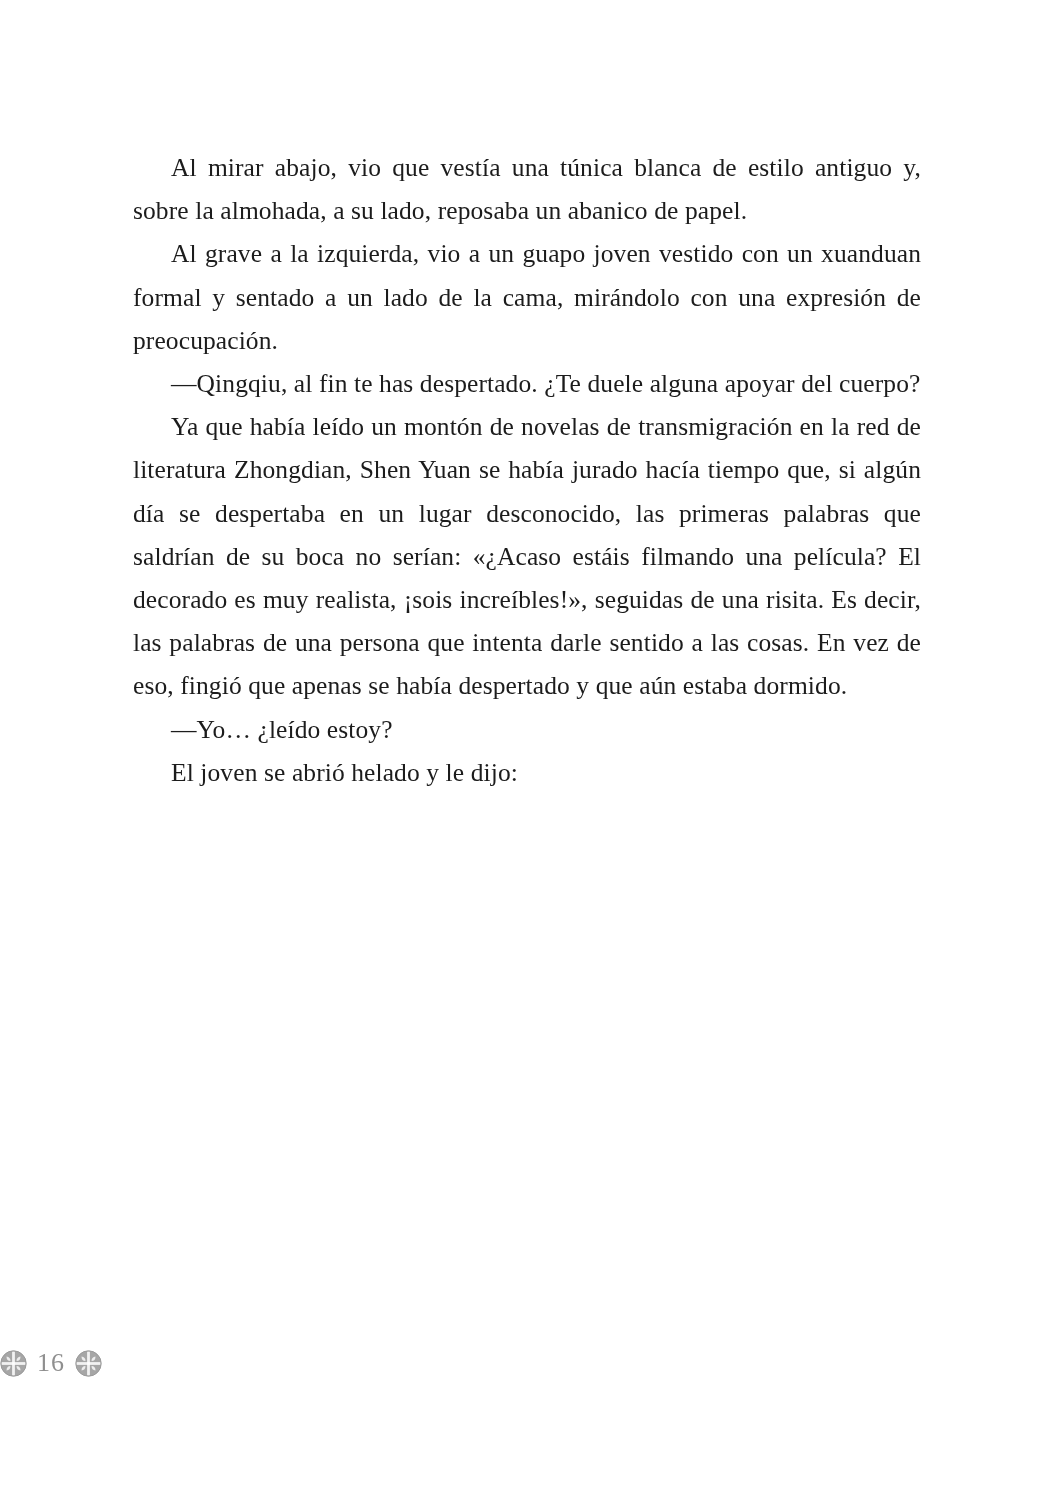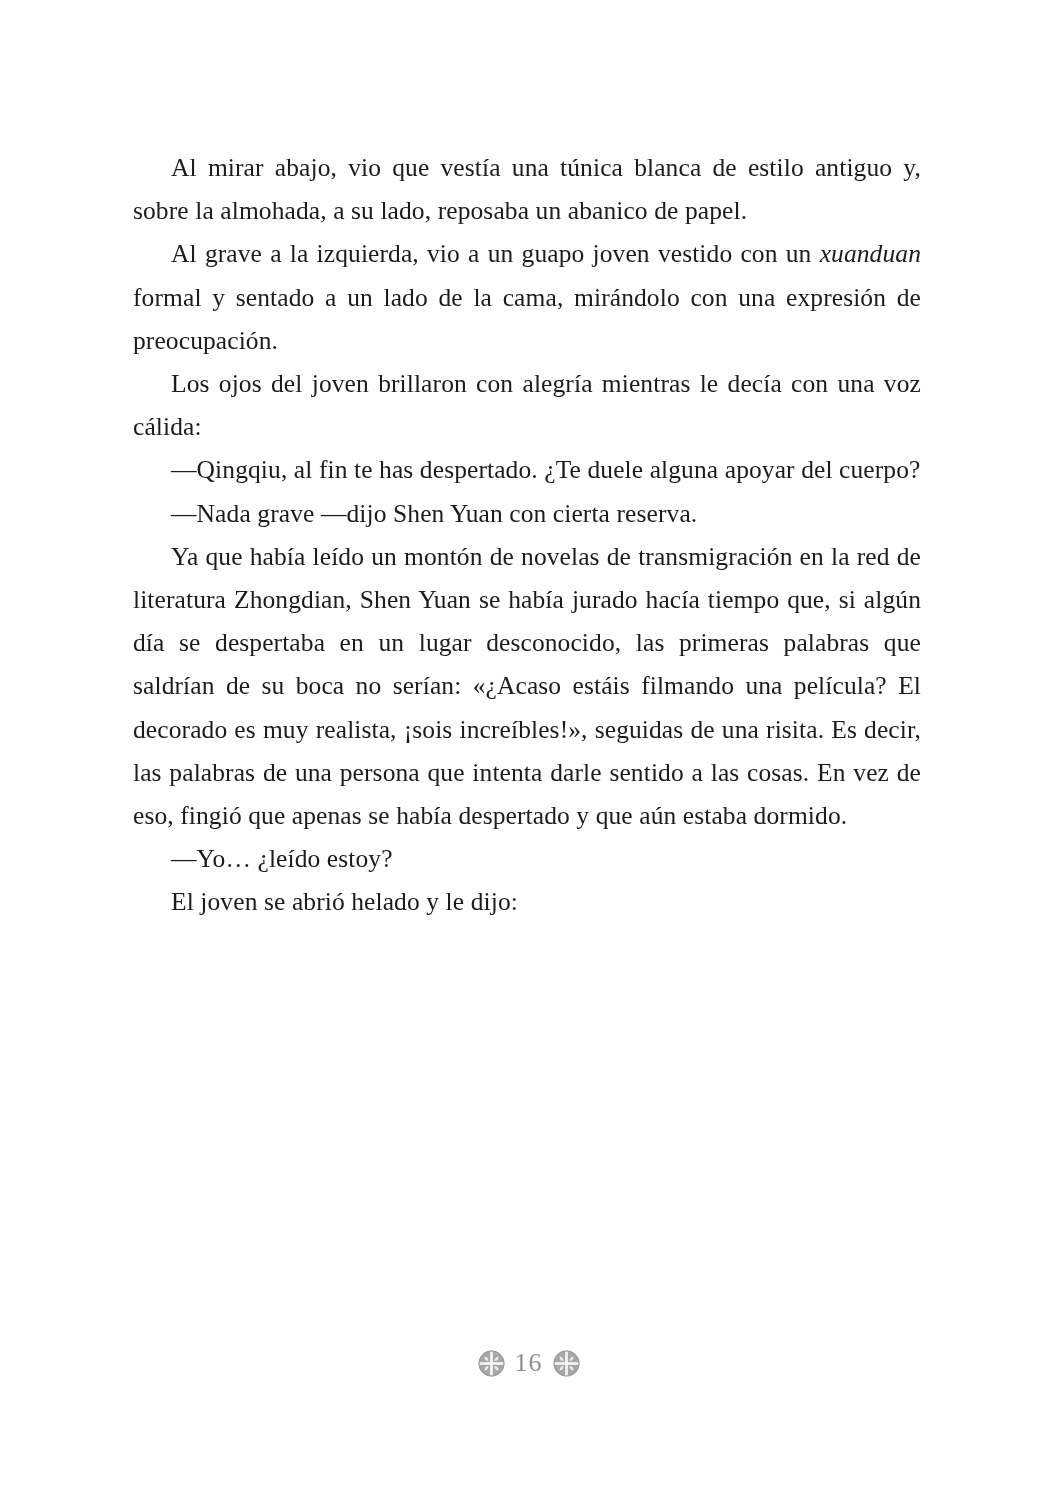--- a/index.html
+++ b/index.html
@@ -28,29 +28,28 @@
   }
   .text-block p {
     margin: 0;
     font-size: 25.5px;
     line-height: 43.2px;
     text-align: justify;
     text-indent: 38px;
     letter-spacing: 0.1px;
   }
   .text-block p span.italic {
-    font-style: italic;
   }
   .page-footer {
     position: absolute;
     left: 0;
     top: 1348px;
     width: 1057px;
     display: flex;
-    justify-content: center;
+    justify-content: flex-start;
     align-items: center;
     gap: 10px;
   }
   .page-number {
     color: #8f8f8f;
     font-size: 26px;
     line-height: 30px;
     letter-spacing: 1px;
   }
   .ornament {
@@ -61,23 +60,21 @@
 </style>
 </head>
 <body>
 
 <main class="book-page">
 
   <section class="text-block">
 
   <p><span>Al mirar abajo, vio que vestía una túnica blanca de estilo antiguo y, sobre la almohada, a su lado, reposaba un abanico de papel.</span></p>
       <p><span>Al grave a la izquierda, vio a un guapo joven vestido con un </span><span class="italic">xuanduan</span><span> formal y sentado a un lado de la cama, mirándolo con una expresión de preocupación.</span></p>
-      <p><span>Los ojos del joven brillaron con alegría mientras le decía con una voz cálida:</span></p>
       <p><span>—Qingqiu, al fin te has despertado. ¿Te duele alguna apoyar del cuerpo?</span></p>
-      <p><span>—Nada grave —dijo Shen Yuan con cierta reserva.</span></p>
       <p><span>Ya que había leído un montón de novelas de transmigración en la red de literatura Zhongdian, Shen Yuan se había jurado hacía tiempo que, si algún día se despertaba en un lugar desconocido, las primeras palabras que saldrían de su boca no serían: «¿Acaso estáis filmando una película? El decorado es muy realista, ¡sois increíbles!», seguidas de una risita. Es decir, las palabras de una persona que intenta darle sentido a las cosas. En vez de eso, fingió que apenas se había despertado y que aún estaba dormido.</span></p>
       <p><span>—Yo… ¿leído estoy?</span></p>
       <p><span>El joven se abrió helado y le dijo:</span></p>
     </section>
 
   <footer class="page-footer">
     <svg class="ornament" viewBox="0 0 27 27" aria-hidden="true">
       <circle cx="13.5" cy="13.5" r="12.7" fill="#a6a6a6"></circle>
       <rect x="12.1" y="1.5" width="2.8" height="24" fill="#ffffff" opacity="0.85"></rect>
       <rect x="1.5" y="12.1" width="24" height="2.8" fill="#ffffff" opacity="0.85"></rect>

